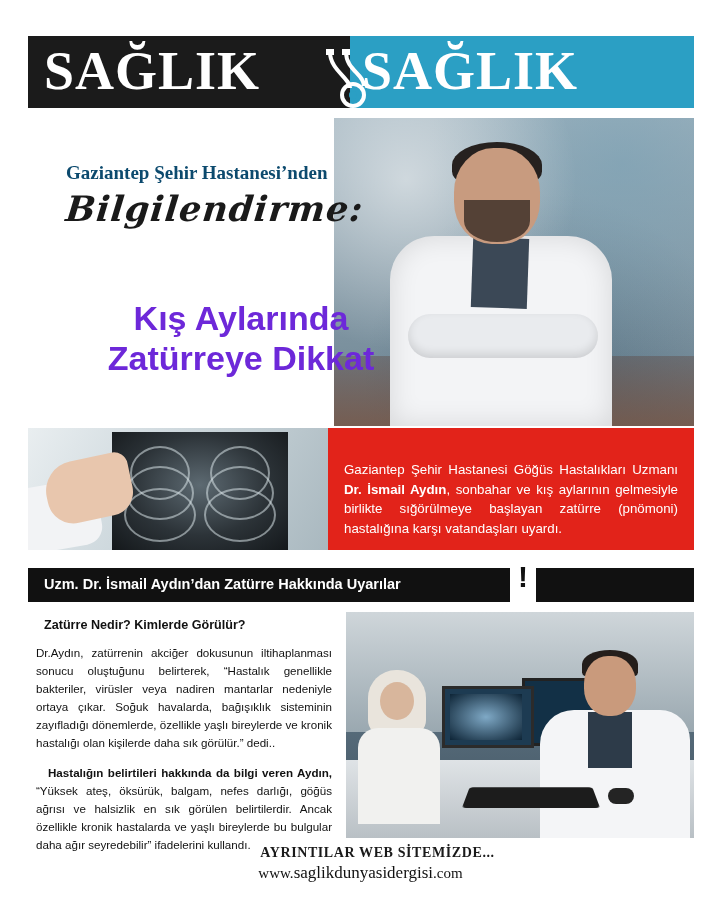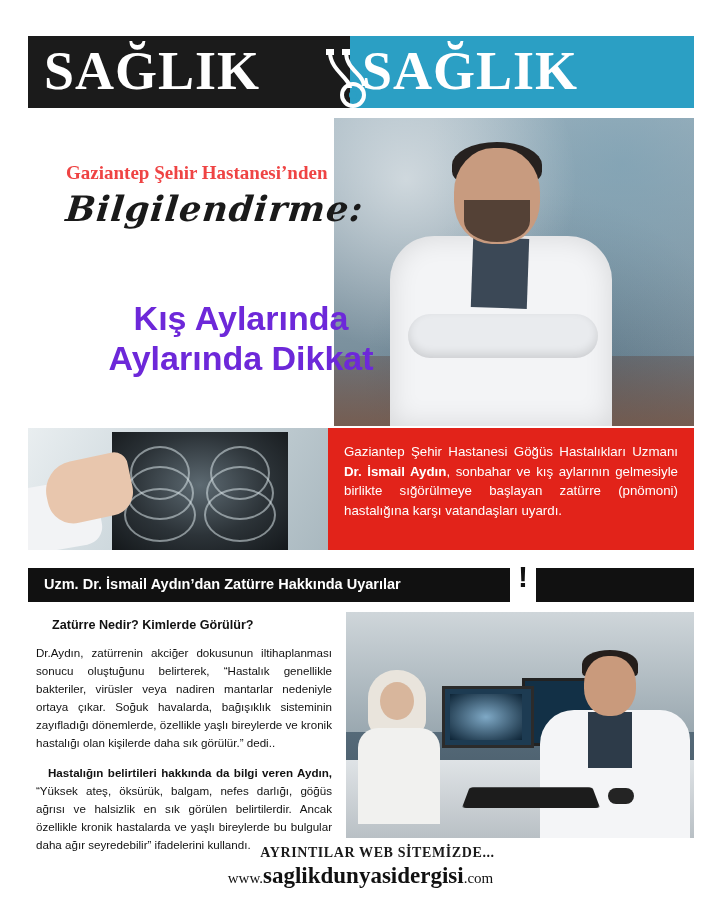--- a/index.html
+++ b/index.html
@@ -128,21 +128,21 @@
 
   .hero-text {
     position: absolute;
     left: 38px; top: 44px;
     width: 340px;
   }
   .kicker {
     font-family: "Liberation Serif", serif;
     font-weight: bold;
     font-size: 19px;
-    color: #ef4444;
+    color: #0c4a6e;
     margin: 0 0 4px 0;
   }
   .script {
     font-family: "DejaVu Serif", serif;
     font-style: italic;
     font-weight: bold;
     font-size: 35px;
     color: #1a1a1a;
     letter-spacing: 1px;
     margin: 0 0 6px 0;
@@ -200,21 +200,21 @@
     background: #f2f3f5;
     border-radius: 18px;
     transform: rotate(-10deg);
   }
   .redbox {
     position: absolute;
     right: 0; top: 0;
     width: 366px; height: 122px;
     background: #e2231a;
     color: #ffffff;
-    padding: 14px 16px 0 16px;
+    padding: 32px 16px 0 16px;
   }
   .redbox p {
     margin: 0;
     font-size: 13.3px;
     line-height: 1.48;
     text-align: justify;
   }
   .redbox b { font-weight: bold; }
 
   
@@ -245,21 +245,21 @@
   }
 
   
   .article {
     position: absolute;
     left: 36px; top: 618px;
     width: 296px;
     color: #111111;
   }
   .article h3 {
-    margin: 0 0 12px 16px;
+    margin: 0 0 12px 8px;
     font-size: 12.6px;
     font-weight: bold;
   }
   .article p {
     margin: 0 0 12px 0;
     font-size: 11.6px;
     line-height: 1.55;
     text-align: justify;
   }
   .article p b { font-weight: bold; margin-left: 12px; }
@@ -350,22 +350,22 @@
     margin: 0 0 2px 0;
     padding-left: 34px;
   }
   .footer .site {
     font-family: "Liberation Serif", serif;
     font-size: 15px;
     color: #111111;
     margin: 0;
   }
   .footer .site .big {
-    font-size: 23px;
-    font-weight: bold;
+    font-size: 17px;
+    font-weight: normal;
   }
 </style>
 </head>
 <body>
 
 <div id="page">
 
   <div class="masthead">
     <div class="mast-left">
       <div class="mast-word left">SAĞLIK</div>
@@ -393,21 +393,21 @@
       <div class="doctor-head"></div>
       <div class="doctor-beard"></div>
       <div class="doctor-arm"></div>
     </div>
     <div class="hero-text">
       <p class="kicker">Gaziantep Şehir Hastanesi’nden</p>
       <p class="script">Bilgilendirme:</p>
     </div>
     <div class="headline-red">
       <div>Kış Aylarında</div>
-      <div>Aylarında Dikkat</div>
+      <div>Zatürreye Dikkat</div>
     </div>
   </div>
 
   <div class="midrow">
     <div class="xray">
       <div class="film">
         <div class="rib" style="left:18px; top:14px; width:60px;"></div>
         <div class="rib" style="left:14px; top:34px; width:68px;"></div>
         <div class="rib" style="left:12px; top:56px; width:72px;"></div>
         <div class="rib" style="right:18px; top:14px; width:60px;"></div>

